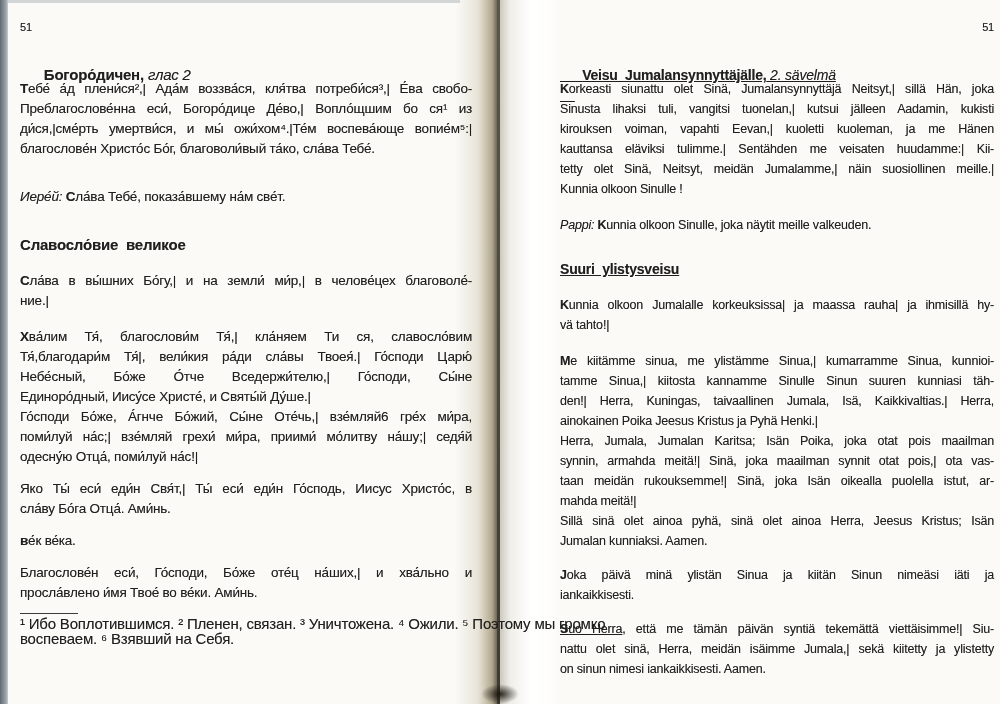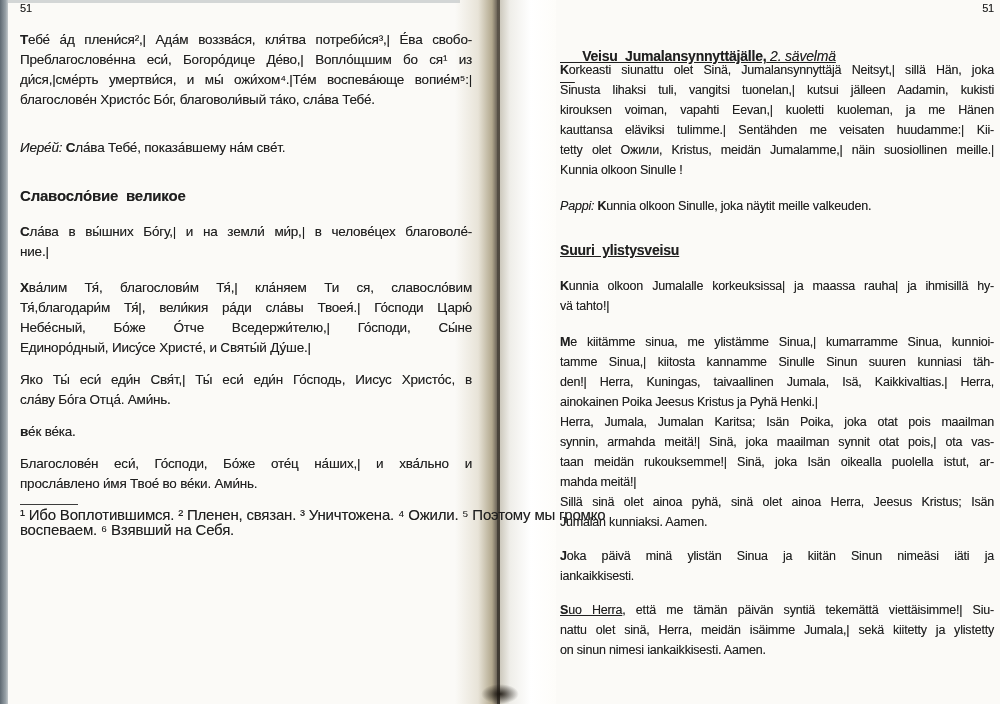--- a/index.html
+++ b/index.html
@@ -15,21 +15,21 @@
   .edge-top{position:absolute;left:8px;top:0;width:452px;height:3px;background:#c6c9cb;opacity:.75;}
   .gutter-left{position:absolute;left:455px;top:0;width:42px;height:704px;
     background:linear-gradient(to right,rgba(214,208,192,0) 0%,rgba(216,209,190,.55) 55%,#b3a98f 88%,#6e665a 100%);}
   .spine-line{position:absolute;left:497px;top:0;width:3px;height:704px;
     background:linear-gradient(to bottom,#5c554a,#3f3a32);}
   .gutter-right{position:absolute;left:500px;top:0;width:56px;height:704px;
     background:linear-gradient(to right,#cdc9bd 0%,#efeee9 18%,#ffffff 55%,#fdfcf9 100%);}
   .spine-blob{position:absolute;left:481px;top:684px;width:38px;height:20px;
     background:radial-gradient(ellipse at center,rgba(25,20,14,.9),rgba(25,20,14,0) 70%);}
   
-  .page{position:absolute;top:0;z-index:2;text-shadow:0 0 .4px rgba(30,30,30,.45);letter-spacing:-0.2px;}
+  .page{position:absolute;top:19px;z-index:2;text-shadow:0 0 .4px rgba(30,30,30,.45);letter-spacing:-0.2px;}
   .lp{left:20px;width:452px;font-size:13.5px;}
   .rp{left:560px;width:434px;font-size:12.5px;}
   .pageno{font-size:11px;height:16px;line-height:16px;}
   .pageno.right{text-align:right;}
   .h{font-weight:700;white-space:pre;height:20px;line-height:20px;}
   .lp .h{font-size:15px;}
   .rp .h{font-size:14px;text-decoration:underline;}
   .it{font-style:italic;font-weight:400;}
   .line{height:20px;line-height:20px;white-space:nowrap;}
   .j{text-align:justify;text-align-last:justify;}
@@ -50,20 +50,23 @@
   <div class="edge-left"></div>
   <div class="edge-top"></div>
   <div class="gutter-left"></div>
   <div class="spine-line"></div>
   <div class="gutter-right"></div>
   <div class="spine-blob"></div>
 
   <div class="page lp">
     <div class="pageno">51</div>
 
+    <div class="h mt10">
+      <span>Богоро́дичен,</span><span class="it"> глас 2</span>
+    </div>
 
     <div class="para lead mt14">
         <div class="line j">Тебе́ а́д плени́ся²,| Ада́м воззва́ся, кля́тва потреби́ся³,| Е́ва свобо-</div>
         <div class="line j">Преблагослове́нна еси́, Богоро́дице Де́во,| Вопло́щшим бо ся¹ из</div>
         <div class="line j">ди́ся,|сме́рть умертви́ся, и мы́ ожи́хом⁴.|Те́м воспева́юще вопие́м⁵:|</div>
         <div class="line">благослове́н Христо́с Бо́г, благоволи́вый та́ко, сла́ва Тебе́.</div>
       </div>
 
     <div class="line mt28">
       <span class="it">Иере́й: </span><b>С</b><span>ла́ва Тебе́, показа́вшему на́м све́т.</span>
@@ -74,20 +77,25 @@
     <div class="para lead mt16">
         <div class="line j">Сла́ва в вы́шних Бо́гу,| и на земли́ ми́р,| в челове́цех благоволе́-</div>
         <div class="line">ние.|</div>
       </div>
 
     <div class="para lead mt16">
         <div class="line j">Хва́лим Тя́, благослови́м Тя́,| кла́няем Ти ся, славосло́вим</div>
         <div class="line j">Тя́,благодари́м Тя́|, вели́кия ра́ди сла́вы Твоея́.| Го́споди Царю́</div>
         <div class="line j">Небе́сный, Бо́же О́тче Вседержи́телю,| Го́споди, Сы́не</div>
         <div class="line">Единоро́дный, Иису́се Христе́, и Святы́й Ду́ше.|</div>
+      </div>
+    <div class="para">
+        <div class="line j">Го́споди Бо́же, А́гнче Бо́жий, Сы́не Оте́чь,| взе́мляй6 гре́х ми́ра,</div>
+        <div class="line j">поми́луй на́с;| взе́мляй грехи́ ми́ра, приими́ мо́литву на́шу;| седя́й</div>
+        <div class="line">одесну́ю Отца́, поми́луй на́с!|</div>
       </div>
 
     <div class="para mt12">
         <div class="line j">Яко Ты́ еси́ еди́н Свя́т,| Ты́ еси́ еди́н Го́сподь, Иисус Христо́с, в</div>
         <div class="line">сла́ву Бо́га Отца́. Ами́нь.</div>
       </div>
 
     <div class="para lead mt12">
         <div class="line">ве́к ве́ка.</div>
       </div>
@@ -111,21 +119,21 @@
 
     <div class="h mt10">
       <span>Veisu  Jumalansynnyttäjälle,</span><span class="it"> 2. sävelmä</span>
     </div>
 
     <div class="para lead mt14">
         <div class="line j">Korkeasti siunattu olet Sinä, Jumalansynnyttäjä Neitsyt,| sillä Hän, joka</div>
         <div class="line j">Sinusta lihaksi tuli, vangitsi tuonelan,| kutsui jälleen Aadamin, kukisti</div>
         <div class="line j">kirouksen voiman, vapahti Eevan,| kuoletti kuoleman, ja me Hänen</div>
         <div class="line j">kauttansa eläviksi tulimme.| Sentähden me veisaten huudamme:| Kii-</div>
-        <div class="line j">tetty olet Ожили, Kristus, meidän Jumalamme,| näin suosiollinen meille.|</div>
+        <div class="line j">tetty olet Sinä, Neitsyt, meidän Jumalamme,| näin suosiollinen meille.|</div>
         <div class="line">Kunnia olkoon Sinulle !</div>
       </div>
 
     <div class="line mt16">
       <span class="it">Pappi: </span><b>K</b><span>unnia olkoon Sinulle, joka näytit meille valkeuden.</span>
     </div>
 
     <div class="h mt24">Suuri  ylistysveisu</div>
 
     <div class="para lead mt16">

